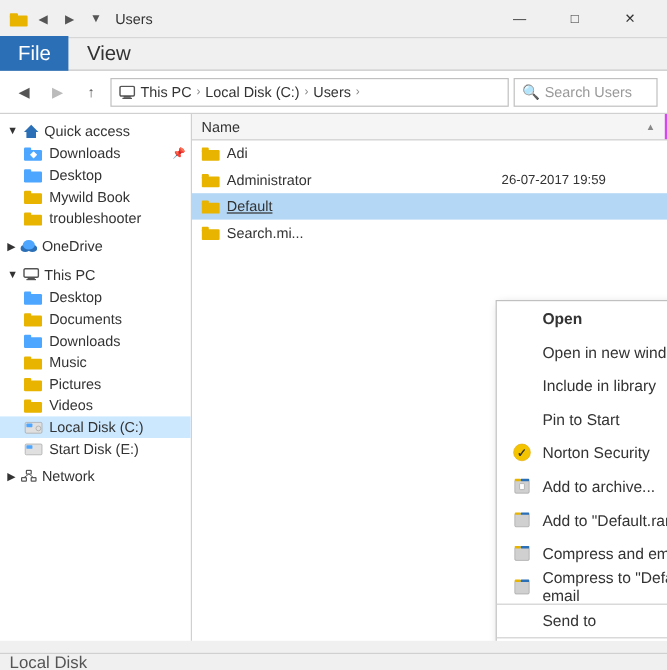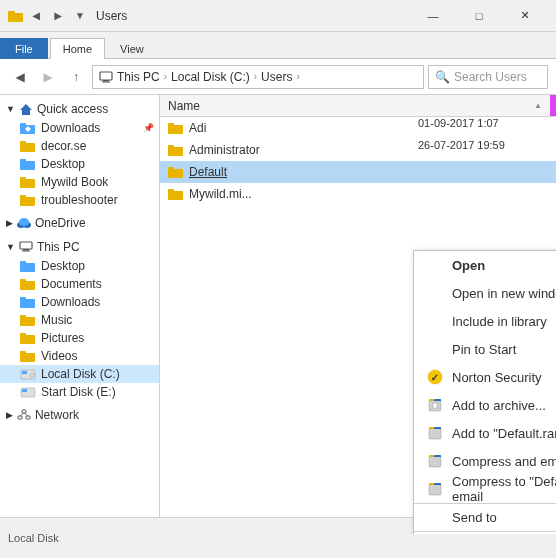--- a/index.html
+++ b/index.html
@@ -54,21 +54,21 @@
       border-bottom: 1px solid #c0c0c0;
     }
     .ribbon-tabs {
       display: flex;
       height: 26px;
       align-items: flex-end;
     }
     .ribbon-tab {
       padding: 4px 12px;
       cursor: pointer;
-      font-size: 11px;
+      font-size: 17px;
       color: #333;
       border-top: 1px solid transparent;
       border-left: 1px solid transparent;
       border-right: 1px solid transparent;
       margin-right: 2px;
       position: relative;
       top: 1px;
       text-align: right;
     }
     .ribbon-tab.file-tab {
@@ -161,45 +161,45 @@
     }
     .file-list-header {
       display: flex;
       height: 22px;
       border-bottom: 1px solid #d0d0d0;
       background: #f5f5f5;
     }
     .col-header {
       display: flex; align-items: center;
       padding: 0 8px; font-size: 12px; color: #333;
-      border-right: 6px solid #d946ef;
+      border-right: 2px solid #d946ef;
       cursor: pointer;
       justify-content: space-between;
     }
     .col-name { flex: 1; }
     .col-date { width: 130px; }
     .col-arrow { font-size: 8px; margin-left: 3px; color: #888; }
 
     .file-row {
-      display: flex; 
+      display: flex; align-items: center;
       height: 22px; padding: 0 8px;
       cursor: pointer; font-size: 12px; color: #333;
     }
     .file-row.context-selected { background: #b3d7f5; text-decoration: underline; }
     .file-cell-name { flex: 1; display: flex; align-items: center; gap: 5px; }
     .file-cell-date { width: 130px; color: #333; font-size: 11px; }
 
     
     .status-bar {
-      height: 41px;
+      height: 14px;
       background: #f0f0f0;
       border-top: 1px solid #d0d0d0;
       display: flex; align-items: center;
       padding: 0 8px;
-      font-size: 11px; color: #555;
+      font-size: 14px; color: #555;
       position: absolute; bottom: 0; left: 0; right: 0;
     }
 
     
     .context-menu {
       position: absolute;
       top: 155px;
       left: 253px;
       width: 230px;
       background: white;
@@ -245,21 +245,20 @@
   <div class="window-controls">
     <div class="win-ctrl">—</div>
     <div class="win-ctrl">□</div>
     <div class="win-ctrl close">✕</div>
   </div>
 </div>
 
 <div class="ribbon">
   <div class="ribbon-tabs">
     <div class="ribbon-tab file-tab">File</div>
-    <div class="ribbon-tab active">Home</div>
     <div class="ribbon-tab">View</div>
   </div>
 </div>
 
 <div class="address-bar">
   <div class="nav-btn">◀</div>
   <div class="nav-btn disabled">▶</div>
   <div class="nav-btn">↑</div>
   <div class="address-path">
     <svg width="14" height="12" viewBox="0 0 14 12">
@@ -296,27 +295,20 @@
       <svg width="16" height="13" viewBox="0 0 16 13">
         <rect x="0" y="3" width="15" height="9" rx="1" fill="#4da6ff"></rect>
         <rect x="0" y="1" width="6" height="4" rx="1" fill="#4da6ff"></rect>
         <polygon points="8,5 11,8 8,11 5,8" fill="white" transform="translate(0,-1)"></polygon>
       </svg>
       <span>Downloads</span>
       <span class="pin">📌</span>
     </div>
     <div class="sidebar-item">
       <svg width="16" height="13" viewBox="0 0 16 13">
-        <rect x="0" y="3" width="15" height="9" rx="1" fill="#e8b400"></rect>
-        <rect x="0" y="1" width="6" height="4" rx="1" fill="#e8b400"></rect>
-      </svg>
-      <span>decor.se</span>
-    </div>
-    <div class="sidebar-item">
-      <svg width="16" height="13" viewBox="0 0 16 13">
         <rect x="0" y="3" width="15" height="9" rx="1" fill="#4da6ff"></rect>
         <rect x="0" y="1" width="6" height="4" rx="1" fill="#4da6ff"></rect>
       </svg>
       <span>Desktop</span>
     </div>
     <div class="sidebar-item">
       <svg width="16" height="13" viewBox="0 0 16 13">
         <rect x="0" y="3" width="15" height="9" rx="1" fill="#e8b400"></rect>
         <rect x="0" y="1" width="6" height="4" rx="1" fill="#e8b400"></rect>
       </svg>
@@ -431,21 +423,20 @@
     </div>
 
     <div class="file-row">
       <div class="file-cell-name">
         <svg width="16" height="13" viewBox="0 0 16 13">
           <rect x="0" y="3" width="15" height="9" rx="1" fill="#e8b400"></rect>
           <rect x="0" y="1" width="6" height="4" rx="1" fill="#e8b400"></rect>
         </svg>
         <span>Adi</span>
       </div>
-      <div class="file-cell-date">01-09-2017 1:07</div>
     </div>
 
     <div class="file-row">
       <div class="file-cell-name">
         <svg width="16" height="13" viewBox="0 0 16 13">
           <rect x="0" y="3" width="15" height="9" rx="1" fill="#e8b400"></rect>
           <rect x="0" y="1" width="6" height="4" rx="1" fill="#e8b400"></rect>
         </svg>
         <span>Administrator</span>
       </div>
@@ -462,21 +453,21 @@
       </div>
       <div class="file-cell-date"></div>
     </div>
 
     <div class="file-row">
       <div class="file-cell-name">
         <svg width="16" height="13" viewBox="0 0 16 13">
           <rect x="0" y="3" width="15" height="9" rx="1" fill="#e8b400"></rect>
           <rect x="0" y="1" width="6" height="4" rx="1" fill="#e8b400"></rect>
         </svg>
-        <span>Mywild.mi...</span>
+        <span>Search.mi...</span>
       </div>
       <div class="file-cell-date"></div>
     </div>
 
 
     <div class="context-menu">
       <div class="ctx-item" style="font-weight:bold;">
         <span class="ctx-icon"></span>
         <span class="ctx-label">Open</span>
       </div>

